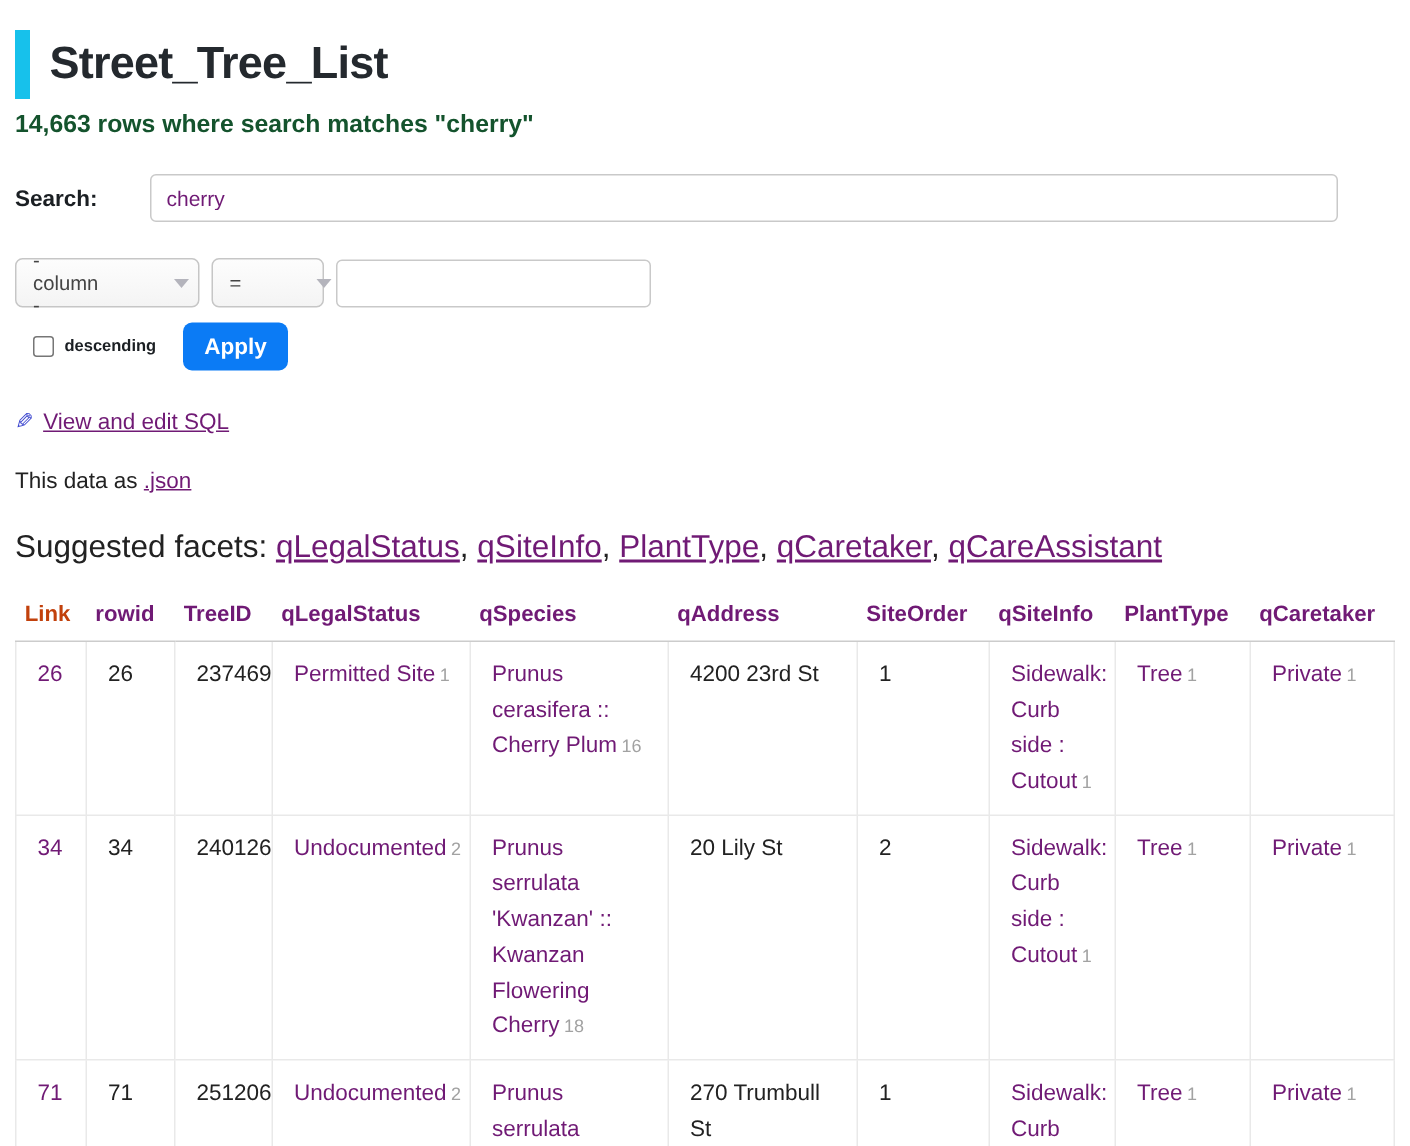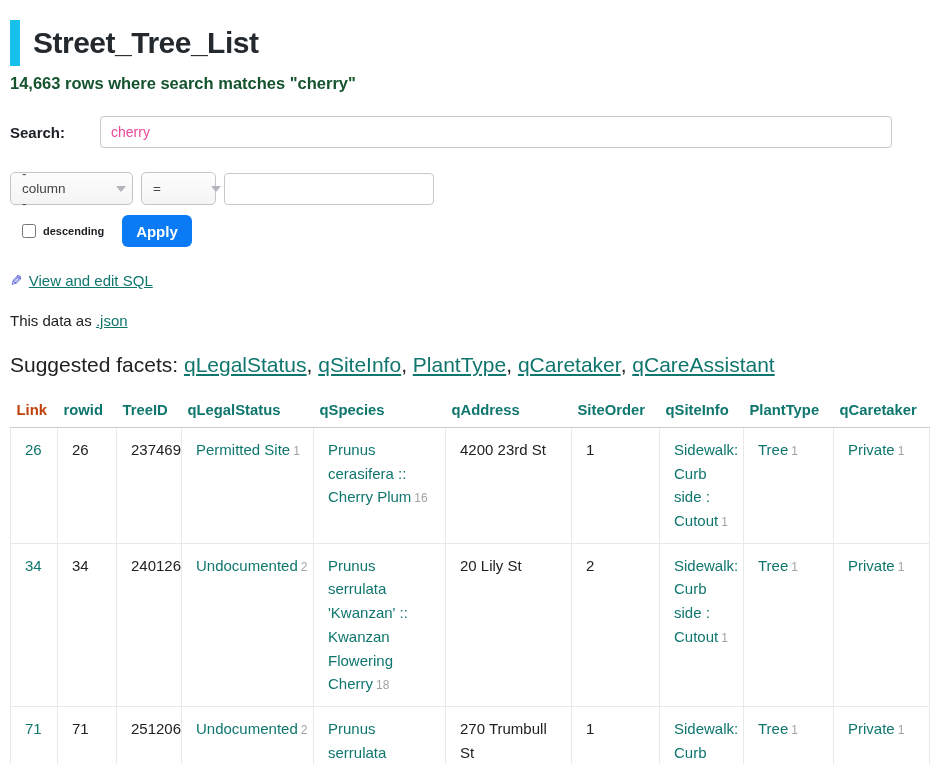--- a/index.html
+++ b/index.html
@@ -2,21 +2,21 @@
 <html><head>
 <meta charset="utf-8">
 <style>
   * { box-sizing: border-box; margin: 0; padding: 0; }
   html, body { width: 940px; height: 764px; overflow: hidden; background: #fff; }
   body {
     font-family: "Liberation Sans", sans-serif;
     color: #1b1f23;
     padding: 0 10px;
   }
-  a { color: #0f766e; text-decoration: none; cursor: pointer; }
+  a { color: #701a75; text-decoration: none; cursor: pointer; }
   a.u { text-decoration: underline; }
 
   
   h1.page-title {
     margin-top: 20px;
     font-size: 30px;
     font-weight: 700;
     color: #24292e;
     letter-spacing: -0.5px;
     border-left: 10px solid #17c1eb;
@@ -42,21 +42,21 @@
     width: 90px;
     flex: 0 0 90px;
   }
   input[type="text"] {
     border: 1px solid #c9c9c9;
     border-radius: 4px;
     height: 32px;
     font-size: 14px;
     padding: 0 10px;
     font-family: "Liberation Sans", sans-serif;
-    color: #ec4899;
+    color: #701a75;
     background: #fff;
   }
   .search-input { width: 792px; }
 
   
   .filter-row { margin-top: 24px; display: flex; align-items: center; }
   .sort-row   { margin-top: 10px; display: flex; align-items: center; }
   .select {
     display: inline-flex;
     align-items: center;

